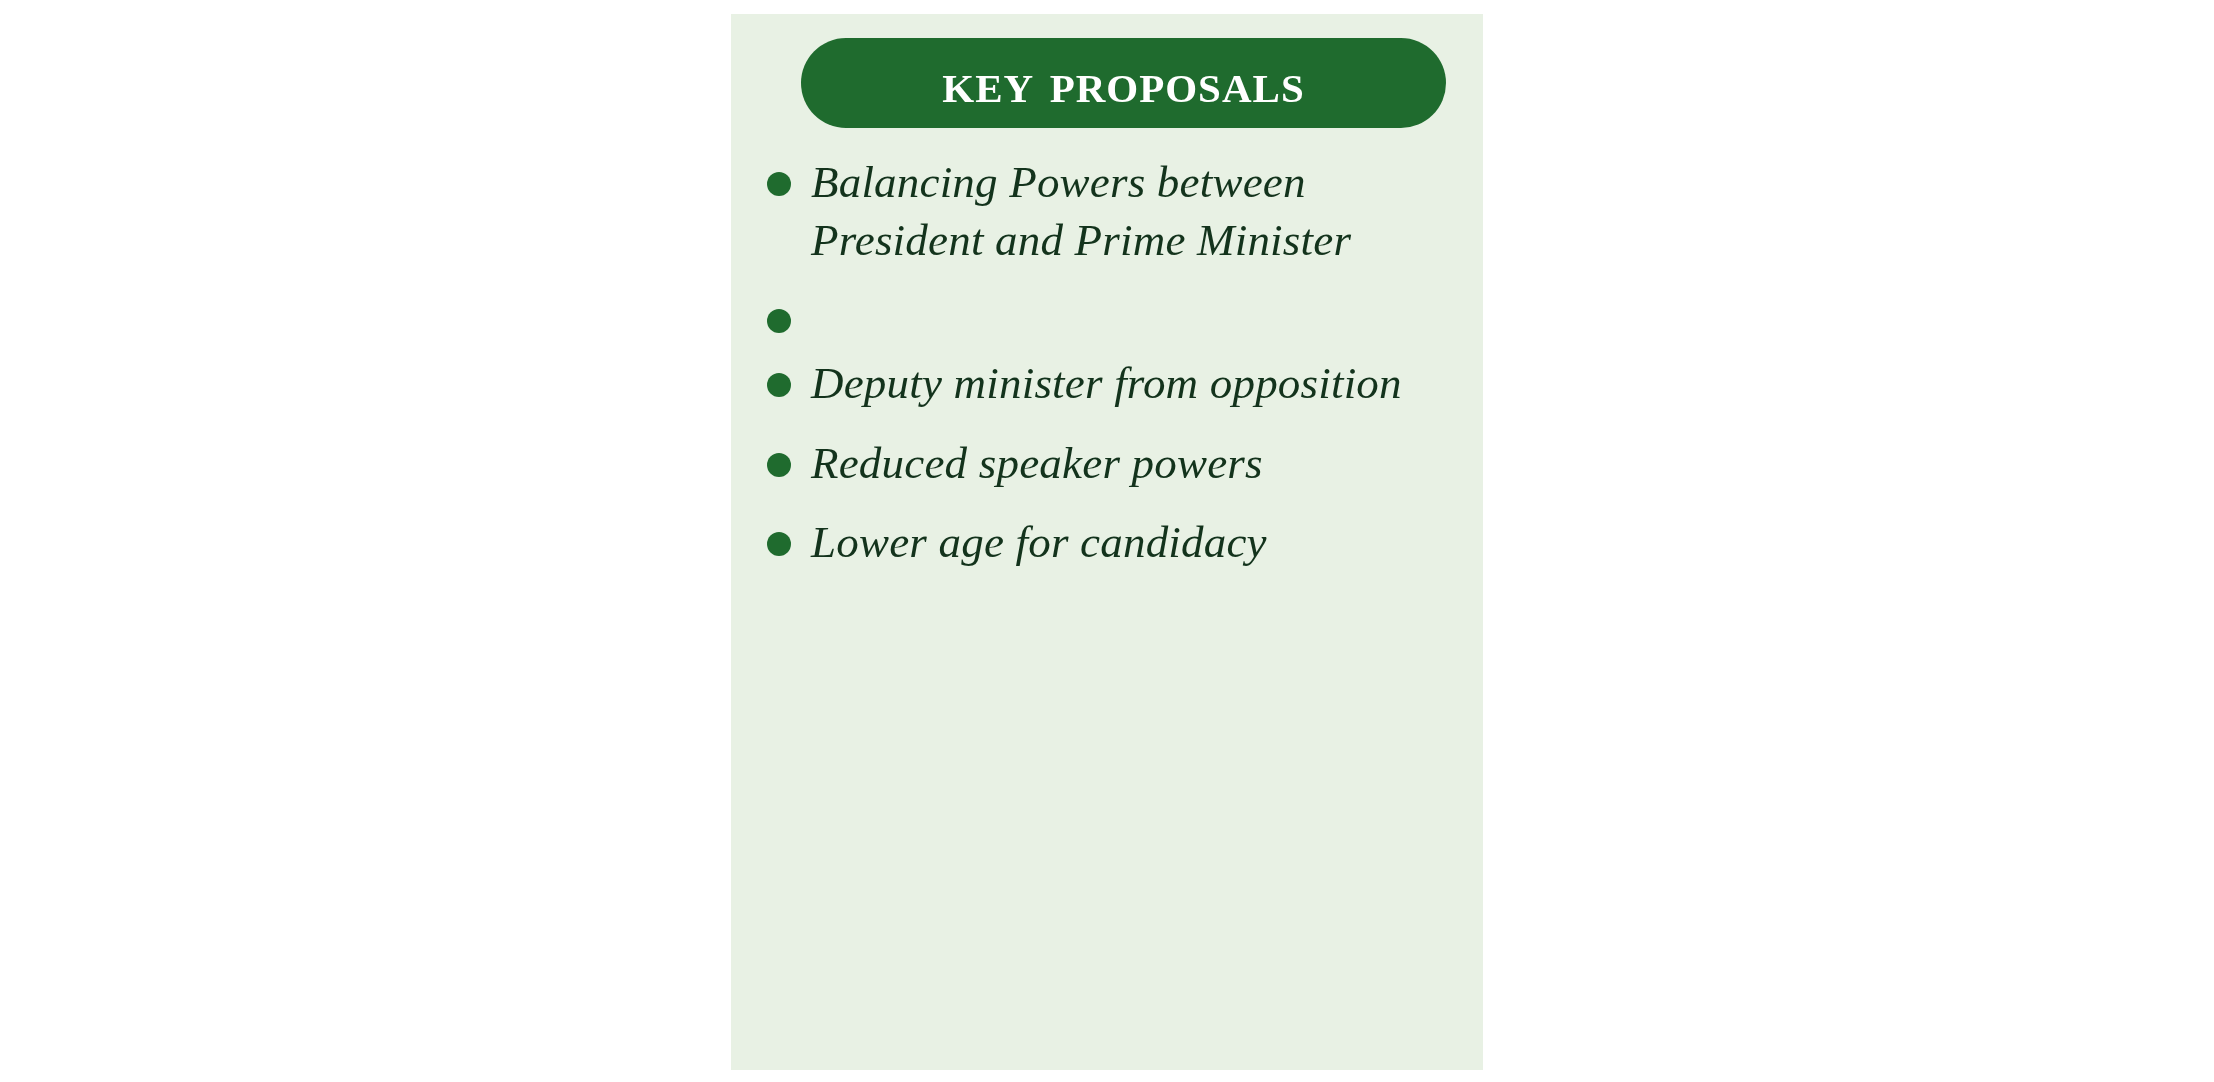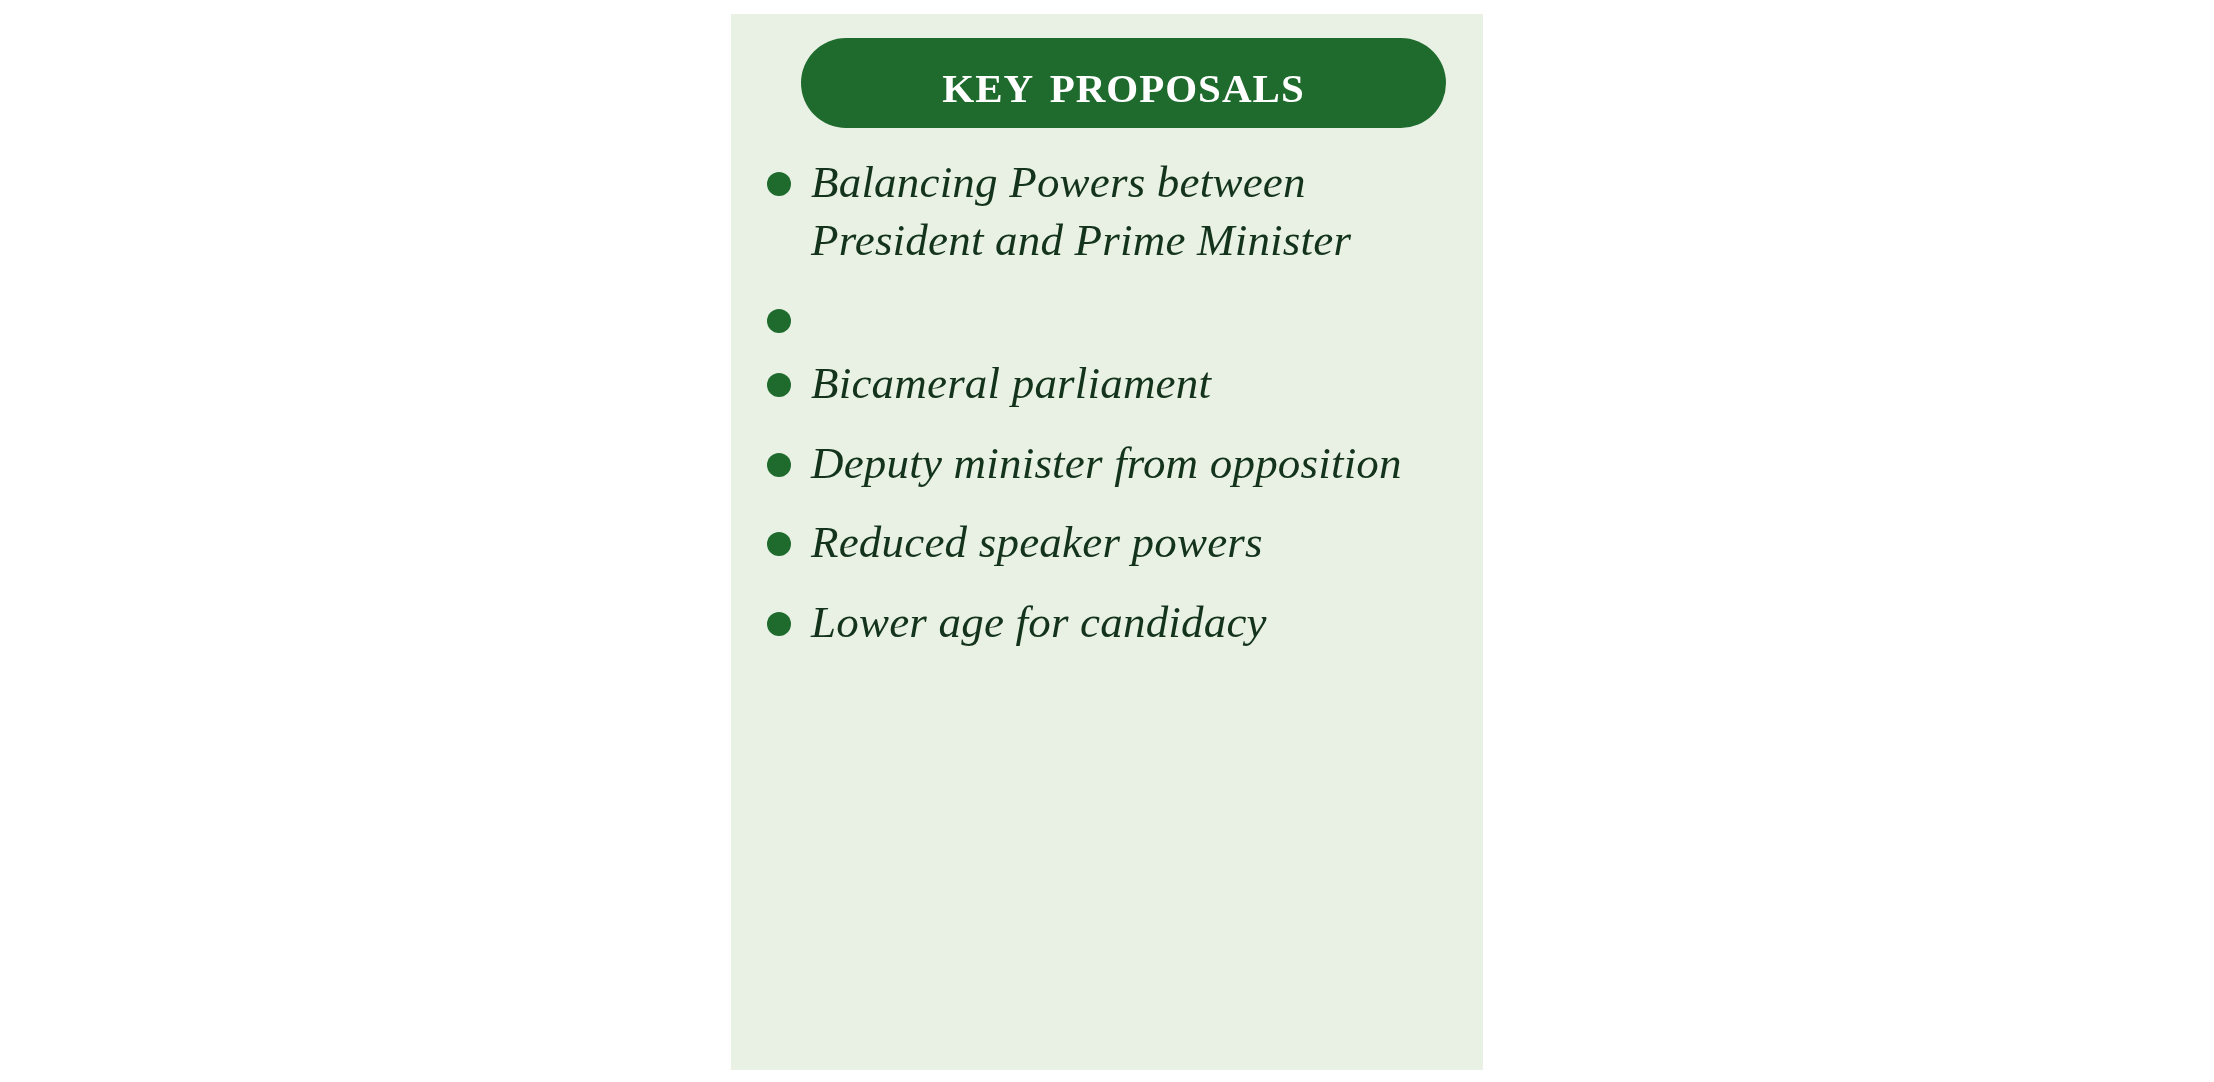--- a/index.html
+++ b/index.html
@@ -105,24 +105,20 @@
     <ul class="list">
       <li class="item">
         <span class="bullet"></span>
         <span class="item-text">Balancing Powers between President and Prime Minister</span>
       </li>
       <li class="item">
         <span class="bullet"></span>
       </li>
       <li class="item">
         <span class="bullet"></span>
-        <span class="item-text">Bicameral parliament</span>
-      </li>
-      <li class="item">
-        <span class="bullet"></span>
         <span class="item-text">Deputy minister from opposition</span>
       </li>
       <li class="item">
         <span class="bullet"></span>
         <span class="item-text">Reduced speaker powers</span>
       </li>
       <li class="item">
         <span class="bullet"></span>
         <span class="item-text">Lower age for candidacy</span>
       </li>

